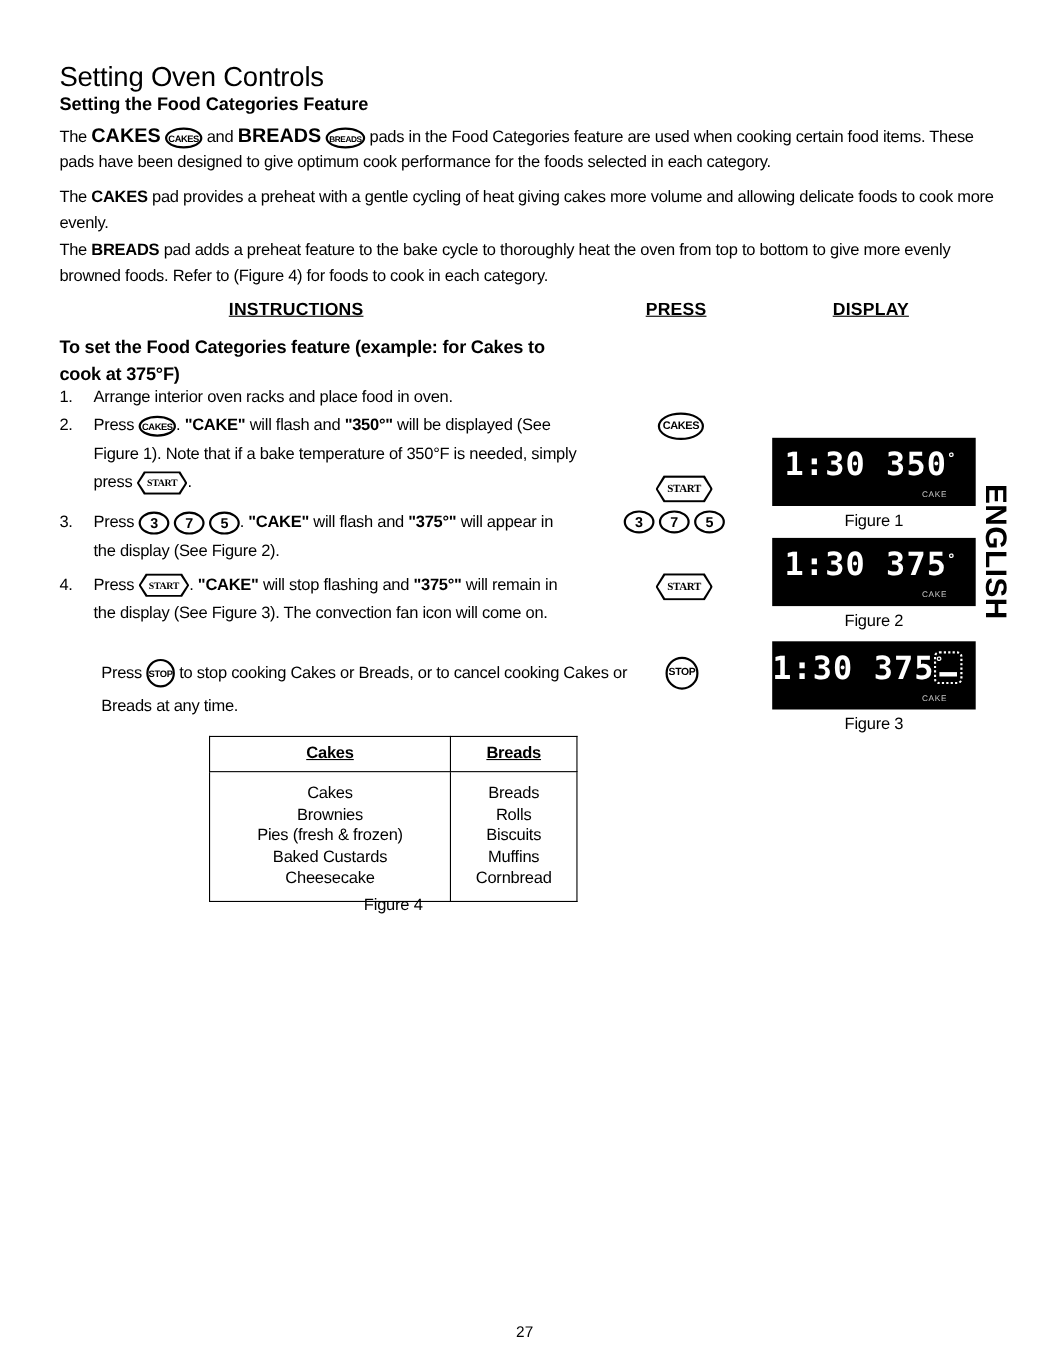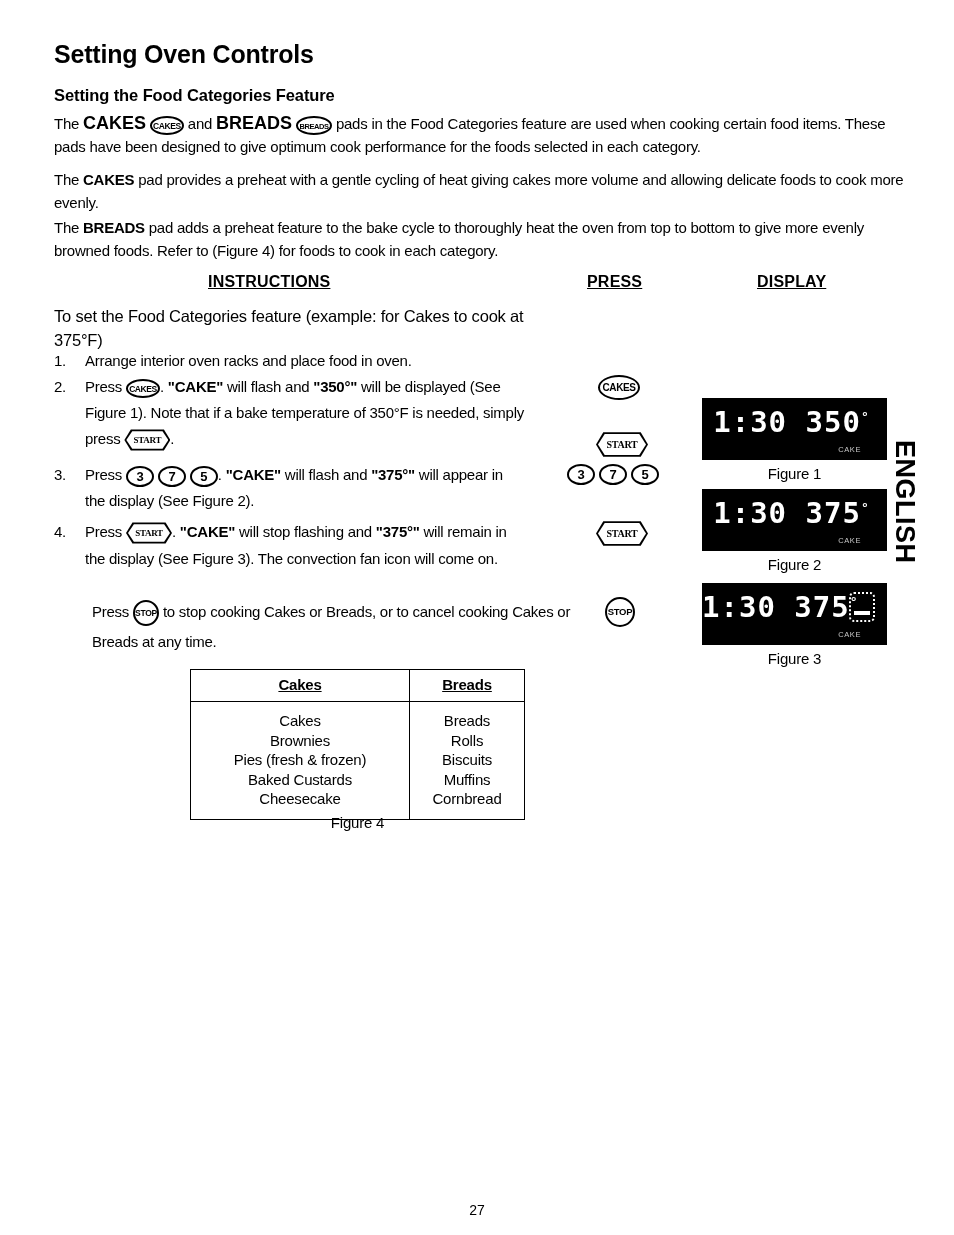--- a/index.html
+++ b/index.html
@@ -20,23 +20,23 @@
     position: absolute;
     left: 0; top: 0;
     width: 954px;
     height: 1235px;
   }
 
   
   #title {
     position: absolute;
     left: 54px;
-    top: 40px;
+    top: 56px;
     font-size: 25px;
-    font-weight: bold;
+    font-weight: normal;
     letter-spacing: -0.2px;
   }
   #subtitle {
     position: absolute;
     left: 54px;
     top: 86px;
     font-size: 16.5px;
     font-weight: bold;
     letter-spacing: -0.1px;
   }
@@ -144,21 +144,21 @@
   #head-press        { left: 587px; top: 273px; }
   #head-display      { left: 757px; top: 273px; }
 
   
   #proc-heading {
     position: absolute;
     left: 54px;
     top: 304px;
     width: 470px;
     font-size: 16.5px;
-    font-weight: normal;
+    font-weight: bold;
     line-height: 24px;
     letter-spacing: -0.2px;
   }
 
   
   .step {
     position: absolute;
     left: 54px;
     width: 470px;
     font-size: 15px;

